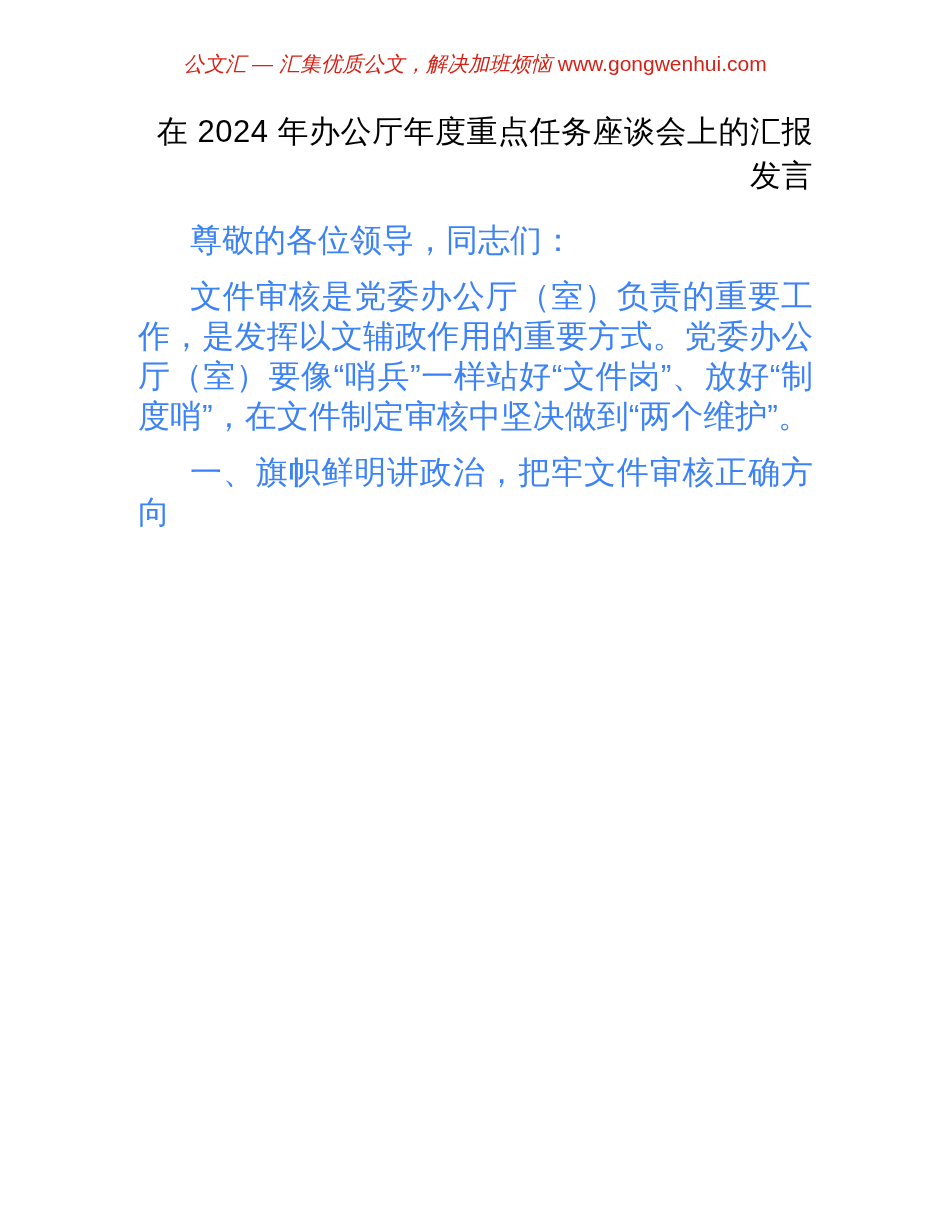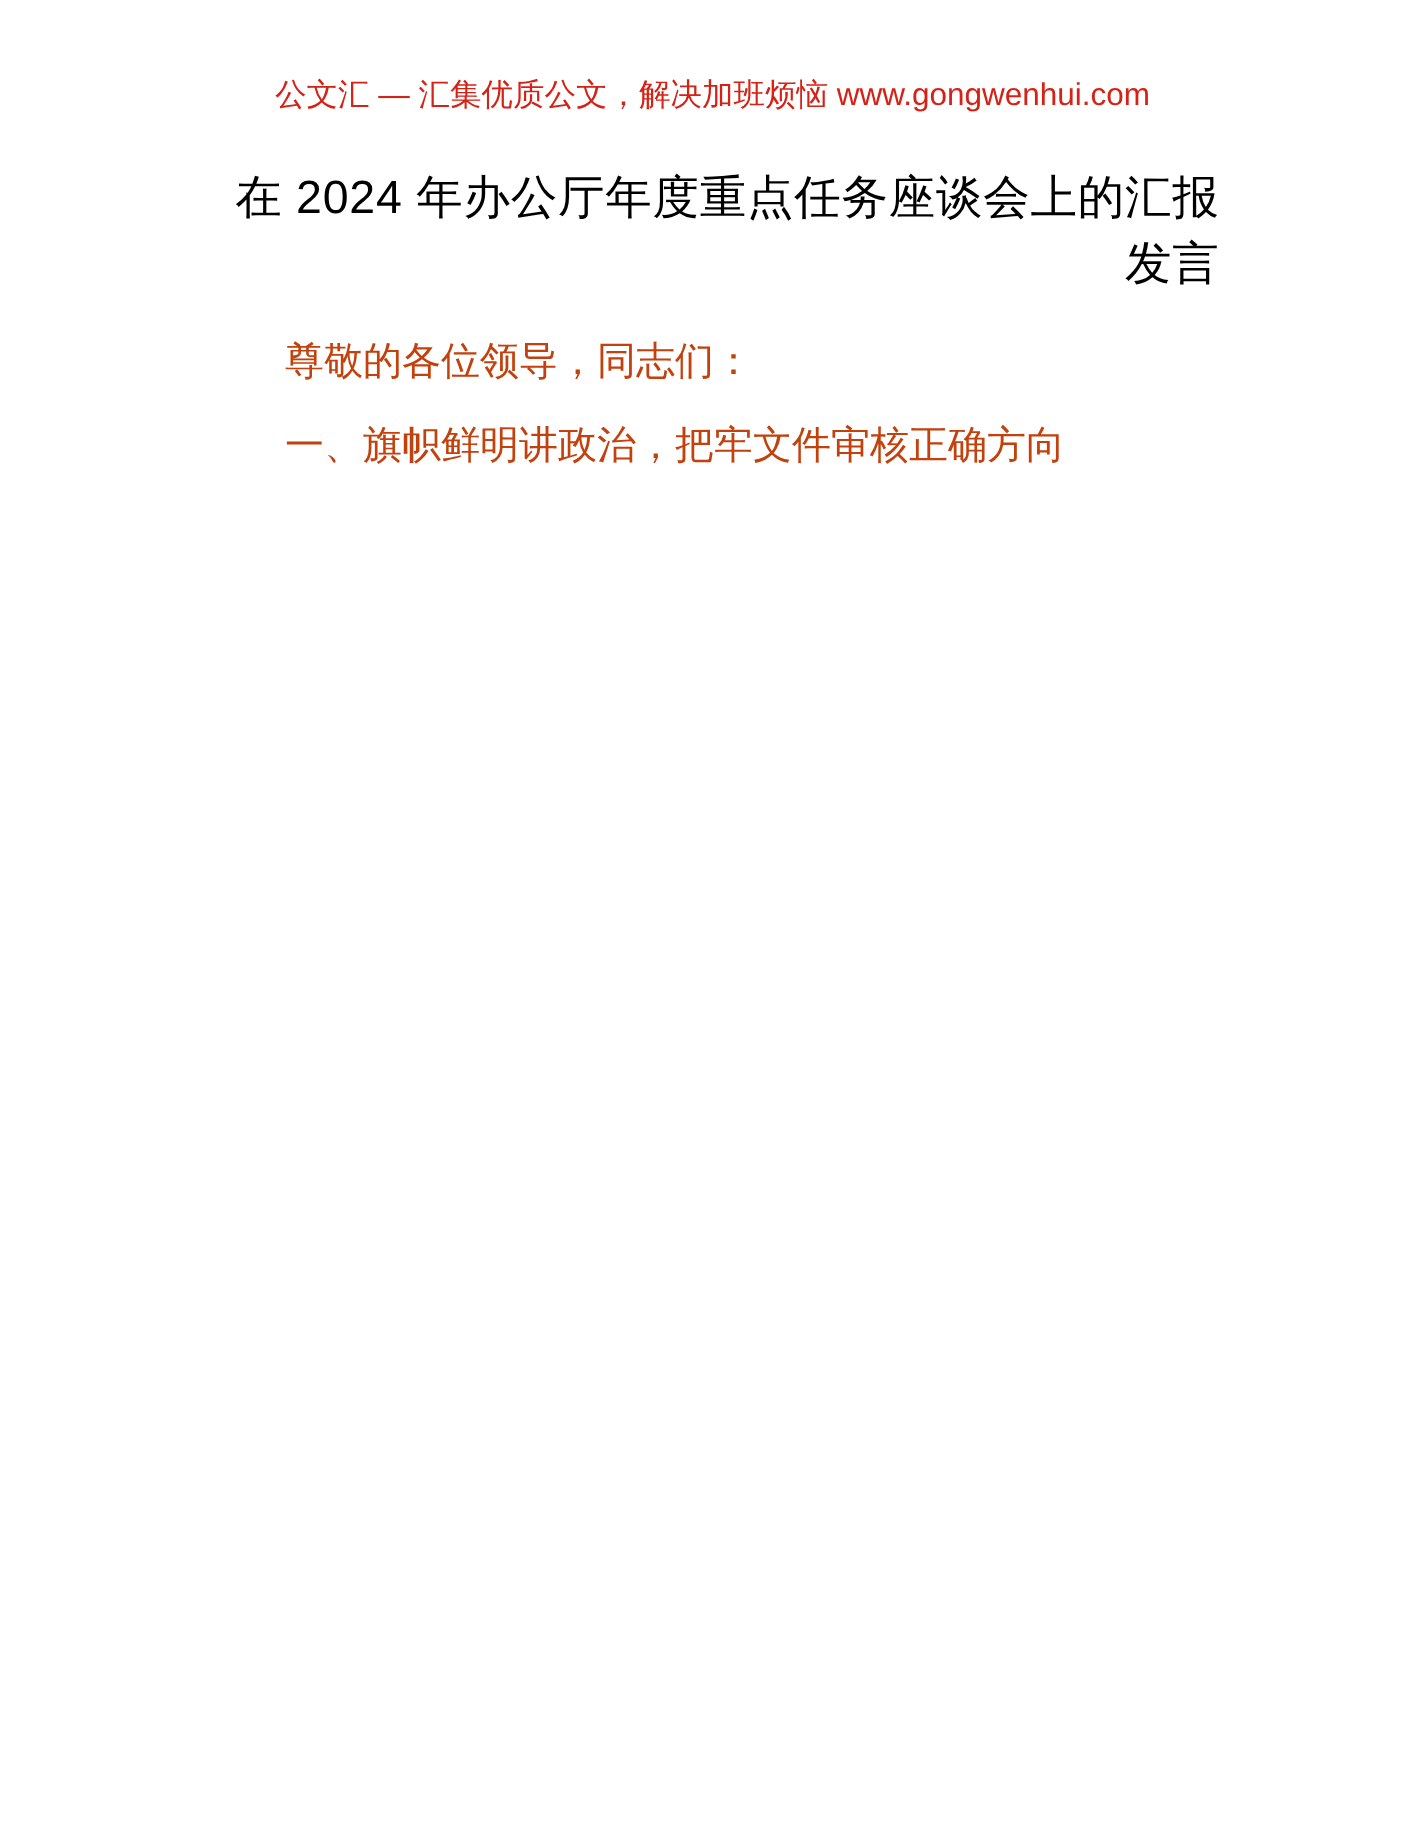--- a/index.html
+++ b/index.html
@@ -24,21 +24,21 @@
     top: 50px;
     left: 0;
     width: 950px;
     text-align: center;
     color: #d52216;
     font-size: 21px;
     line-height: 28px;
     white-space: nowrap;
     font-family: "Liberation Sans", "DejaVu Sans", sans-serif;
   }
-  .site-header .brand { letter-spacing: 0px; }
+  .site-header .brand { letter-spacing: 0px; font-style: italic; }
   .site-header .url  { letter-spacing: 0px; }
 
   
   .doc {
     position: absolute;
     top: 110px;
     left: 138px;
     width: 675px;
   }
 
@@ -47,23 +47,23 @@
     line-height: 44px;
     color: #000000;
     text-align: right;
     margin: 0 0 22px 0;
     letter-spacing: 0.5px;
     font-weight: normal;
     font-family: "Liberation Sans", "DejaVu Sans", sans-serif;
   }
 
   .para {
-    font-size: 26px;
+    font-size: 32px;
     line-height: 40px;
-    color: #c2410c;
+    color: #3b82f6;
     margin: 0 0 14px 0;
     text-indent: 52px;
     text-align: justify;
     text-justify: inter-ideograph;
     letter-spacing: 0px;
     font-family: "Liberation Sans", "DejaVu Sans", sans-serif;
   }
 
   .para.heading {
     margin-top: 16px;
@@ -82,20 +82,21 @@
   <div class="site-header">
     <span class="brand">公文汇 — 汇集优质公文，解决加班烦恼</span><span>&nbsp;</span><span class="url">www.gongwenhui.com</span>
   </div>
 
   <div class="doc">
 
     <h1 class="doc-title">在 2024 年办公厅年度重点任务座谈会上的汇报发言</h1>
 
     <p class="para salutation">尊敬的各位领导，同志们：</p>
 
+    <p class="para">文件审核是党委办公厅（室）负责的重要工作，是发挥以文辅政作用的重要方式。党委办公厅（室）要像“哨兵”一样站好“文件岗”、放好“制度哨”，在文件制定审核中坚决做到“两个维护”。</p>
 
     <p class="para heading">一、旗帜鲜明讲政治，把牢文件审核正确方向</p>
 
 
 
   </div>
 
 </div>
 
 </body></html>

